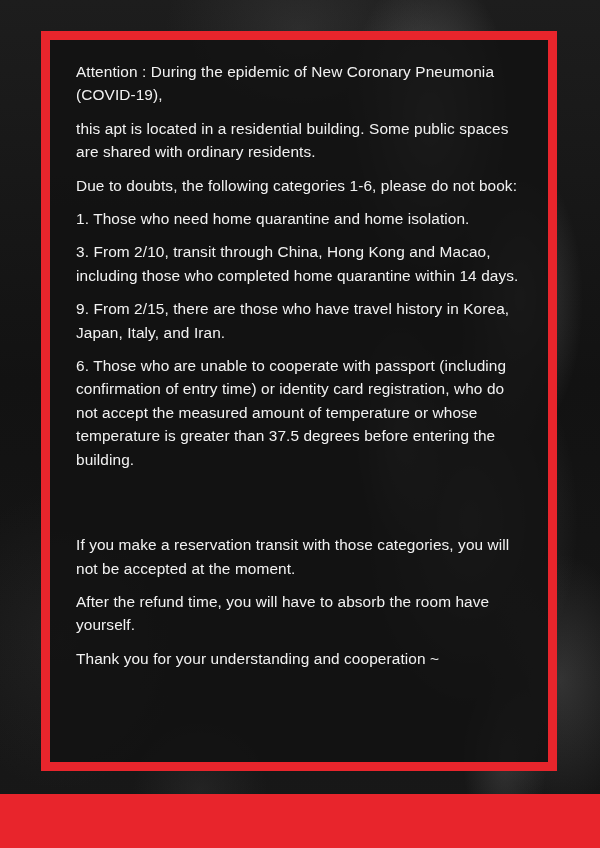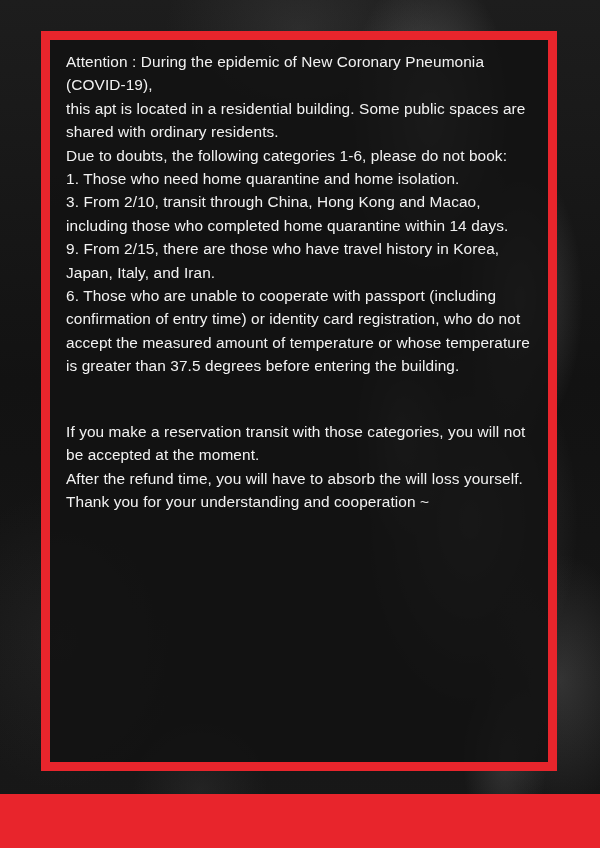--- a/index.html
+++ b/index.html
@@ -58,21 +58,21 @@
     position: absolute;
     left: 16px;
     right: 14px;
     top: 10px;
     color: #f2f2f2;
     font-size: 15.4px;
     line-height: 1.52;
     letter-spacing: 0.1px;
   }
   .para {
-    margin: 0;
+    margin: 10px;
     white-space: pre-wrap;
   }
   .gap {
     height: 42px;
   }
   .bottom-bar {
     position: absolute;
     left: 0;
     bottom: 0;
     width: 600px;
@@ -101,20 +101,20 @@
       <p class="para">this apt is located in a residential building. Some public spaces are shared with ordinary residents.</p>
       <p class="para">Due to doubts, the following categories 1-6, please do not book:</p>
       <p class="para">1. Those who need home quarantine and home isolation.</p>
       <p class="para">3. From 2/10, transit through China, Hong Kong and Macao, including those who completed home quarantine within 14 days.</p>
       <p class="para">9. From 2/15, there are those who have travel history in Korea, Japan, Italy, and Iran.</p>
       <p class="para">6. Those who are unable to cooperate with passport (including confirmation of entry time) or identity card registration, who do not accept the measured amount of temperature or whose temperature is greater than 37.5 degrees before entering the building.</p>
 
       <div class="gap"></div>
 
       <p class="para">If you make a reservation transit with those categories, you will not be accepted at the moment.</p>
-      <p class="para">After the refund time, you will have to absorb the will loss yourself.</p>
+      <p class="para">After the refund time, you will have to absorb the room have yourself.</p>
       <p class="para">Thank you for your understanding and cooperation ~</p>
     </div>
   </div>
 
   <div class="bottom-spacer"></div>
   <div class="bottom-bar"></div>
 </div>
 
 </body></html>

